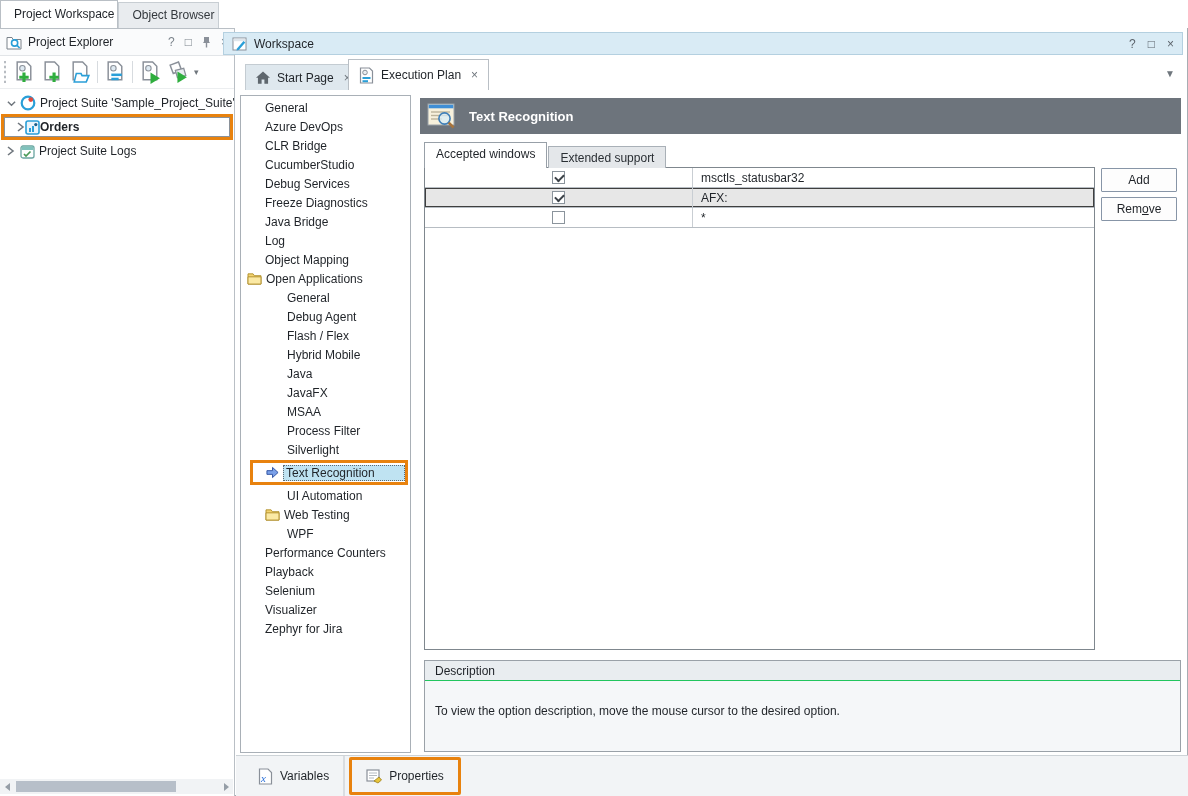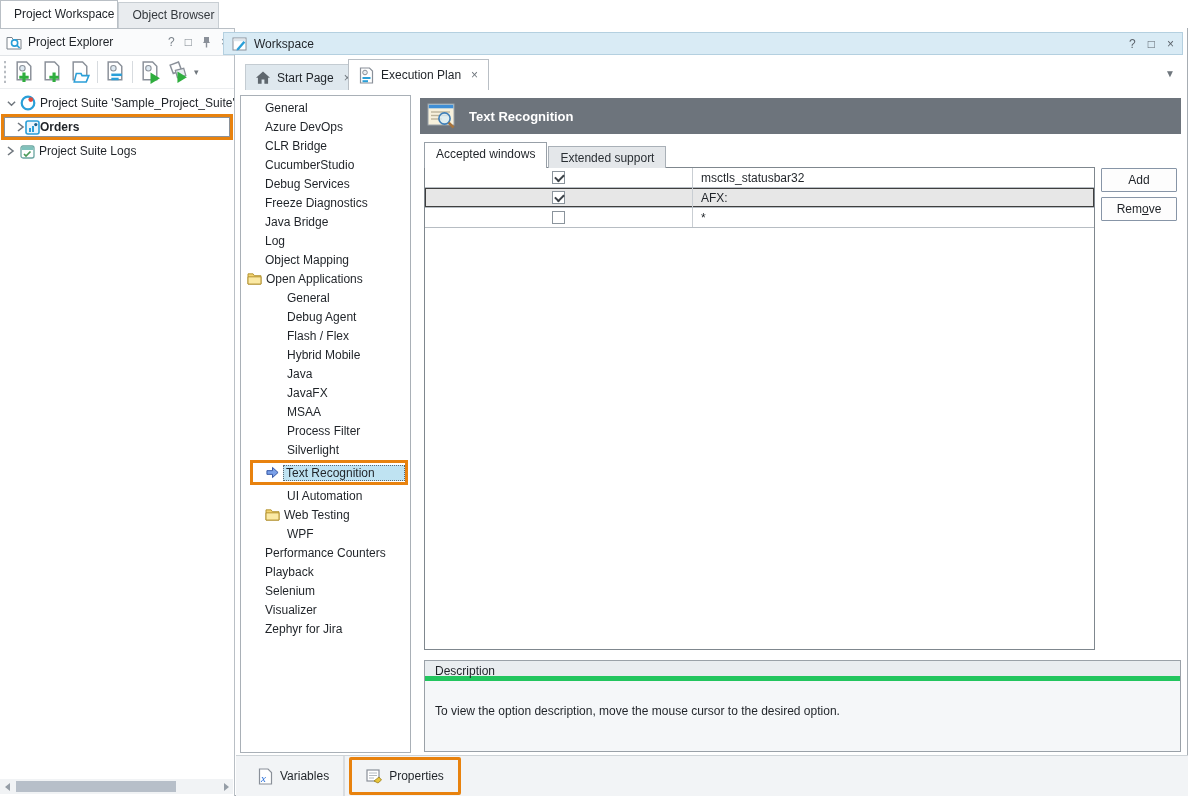--- a/index.html
+++ b/index.html
@@ -92,21 +92,21 @@
   .checkbox { position:relative; width:13px; height:13px; background:#fff; border:1px solid #8b949c; cursor:pointer; }
   .trow.checked .checkbox::after { content:""; position:absolute; left:2px; top:2px; width:7px; height:4px;
       border-left:2px solid #3c4248; border-bottom:2px solid #3c4248; transform:rotate(-45deg); }
 
   .btn { position:absolute; left:1101px; width:76px; height:24px; background:#fdfdfd; border:1px solid #8795a7; border-radius:1px; display:flex; align-items:center; justify-content:center; cursor:pointer; }
   .btn-add { top:168px; }
   .btn-remove { top:197px; }
   .btn .mn { text-decoration:underline; }
 
   .descr { position:absolute; left:424px; top:660px; width:757px; height:92px; border:1px solid #9aa1a8; background:#f5f7f9; }
-  .descr-head { height:20px; background:#e9edf0; border-bottom:5px solid #22c55e; line-height:20px; padding-left:10px; }
+  .descr-head { height:20px; background:#e9edf0; border-bottom:1px solid #22c55e; line-height:20px; padding-left:10px; }
   .descr-body { padding:23px 10px 0 10px; }
 
   
   .bottom-bar { position:absolute; left:236px; right:0; bottom:0; height:41px; background:#f2f4f6; border-top:1px solid #cdd3d7; display:flex; align-items:center; padding-left:8px; }
   .btab { display:flex; align-items:center; gap:7px; padding:0 14px; height:40px; cursor:pointer; }
   .btab-sep { width:1px; height:40px; background:#d9dde1; }
   .btab-props-box { margin-left:4px; border:3px solid #e8820e; border-radius:2px; }
   .btab-props-box .btab { height:32px;border-radius:13px; }
 </style>
 </head>

